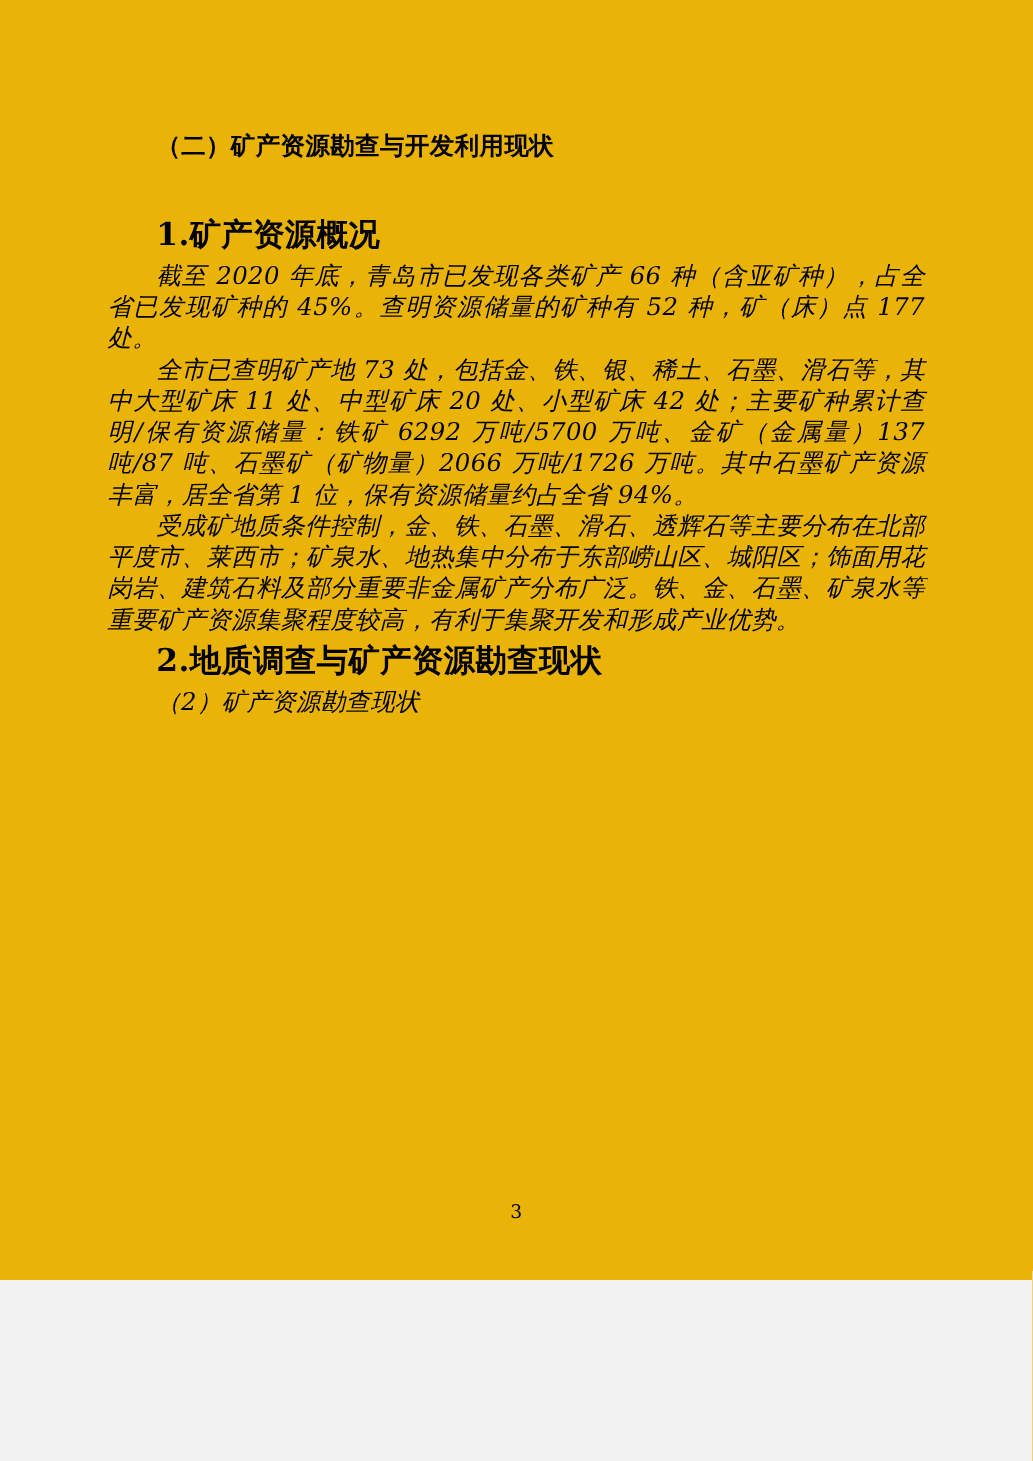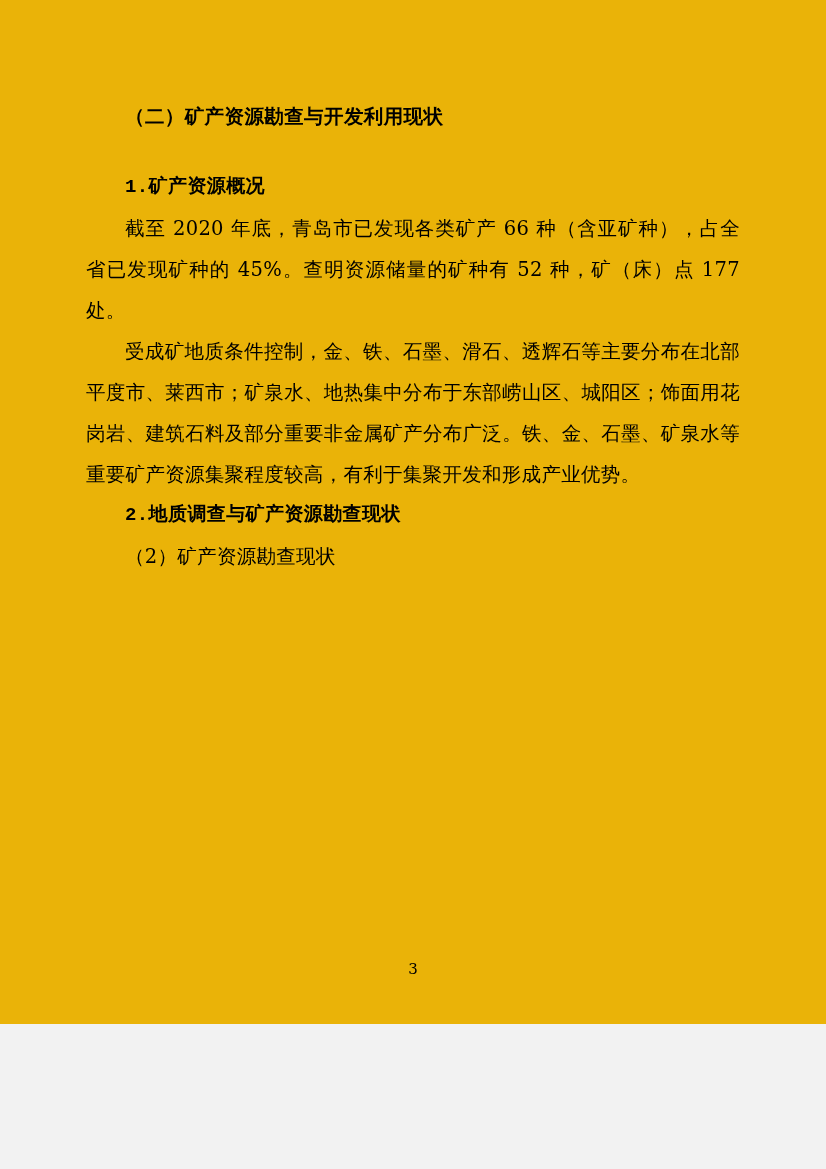--- a/index.html
+++ b/index.html
@@ -25,37 +25,37 @@
   h2.heading-1 {
     font-size: 19.5px;
     font-weight: bold;
     margin: 0 0 0 0;
     padding: 0;
     line-height: 41px;
     text-indent: 39px;
     letter-spacing: 0.4px;
   }
   h3.heading-2 {
-    font-size: 19px;
+    font-size: 25px;
     font-weight: bold;
     margin: 0;
     padding: 0;
     line-height: 41px;
     text-indent: 39px;
     letter-spacing: 0.4px;
-    font-family: Liberation Mono, monospace;
   }
   p.para {
     margin: 0;
     padding: 0;
     text-indent: 39px;
     text-align: justify;
     text-justify: inter-ideograph;
-    line-height: 41px;
+    line-height: 25px;
     letter-spacing: 0.3px;
+    font-style: italic;
   }
   .spacer-lg { height: 30px; }
   .page-number {
     position: absolute;
     left: 0;
     right: 0;
     bottom: 46px;
     text-align: center;
     font-size: 15px;
     font-family: "DejaVu Serif", "Liberation Serif", serif;
@@ -69,20 +69,21 @@
   <div class="doc-body">
 
     <h2 class="heading-1">（二）矿产资源勘查与开发利用现状</h2>
 
     <div class="spacer-lg"></div>
 
     <h3 class="heading-2">1.矿产资源概况</h3>
 
     <p class="para">截至 2020 年底，青岛市已发现各类矿产 66 种（含亚矿种），占全省已发现矿种的 45%。查明资源储量的矿种有 52 种，矿（床）点 177 处。</p>
 
+    <p class="para">全市已查明矿产地 73 处，包括金、铁、银、稀土、石墨、滑石等，其中大型矿床 11 处、中型矿床 20 处、小型矿床 42 处；主要矿种累计查明/保有资源储量：铁矿 6292 万吨/5700 万吨、金矿（金属量）137 吨/87 吨、石墨矿（矿物量）2066 万吨/1726 万吨。其中石墨矿产资源丰富，居全省第 1 位，保有资源储量约占全省 94%。</p>
 
     <p class="para">受成矿地质条件控制，金、铁、石墨、滑石、透辉石等主要分布在北部平度市、莱西市；矿泉水、地热集中分布于东部崂山区、城阳区；饰面用花岗岩、建筑石料及部分重要非金属矿产分布广泛。铁、金、石墨、矿泉水等重要矿产资源集聚程度较高，有利于集聚开发和形成产业优势。</p>
 
     <h3 class="heading-2">2.地质调查与矿产资源勘查现状</h3>
 
 
 
     <p class="para">（2）矿产资源勘查现状</p>
 
   </div>

